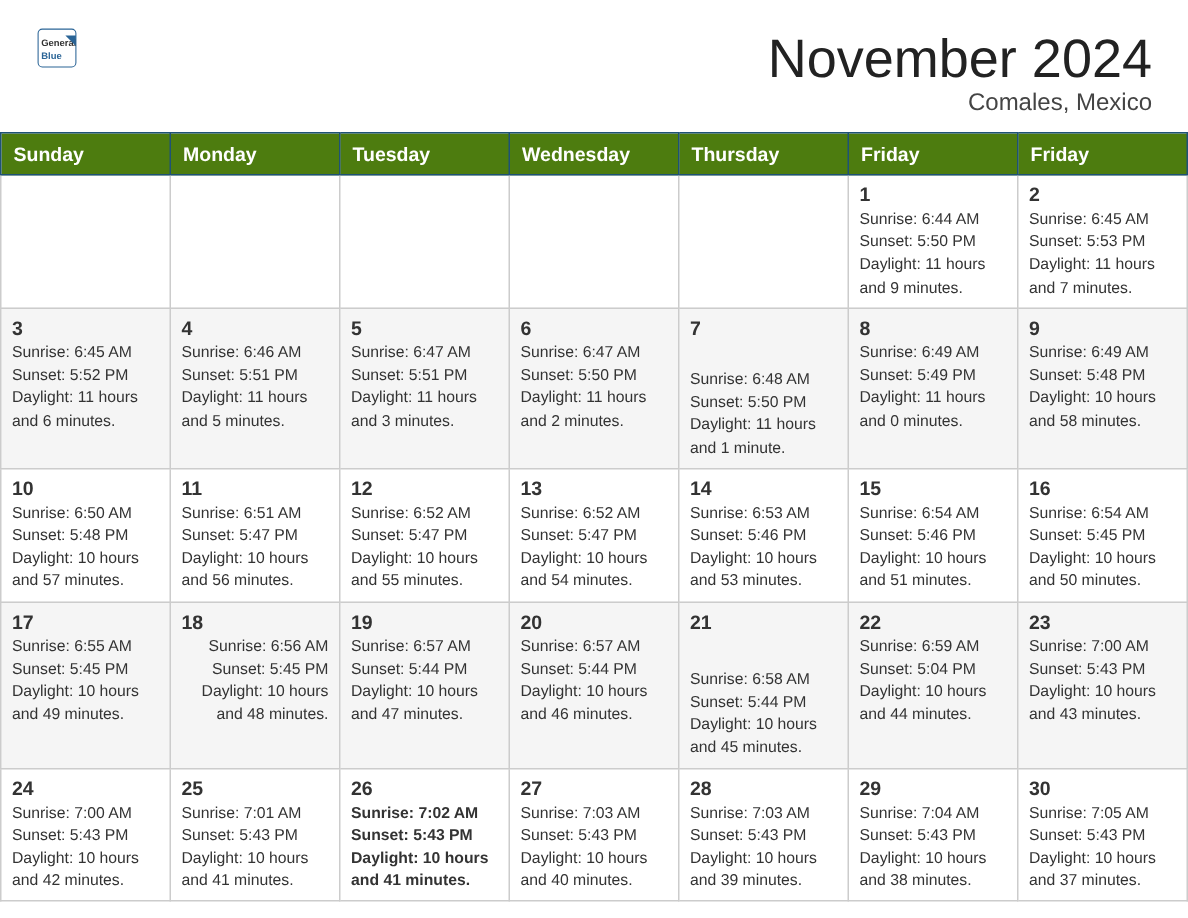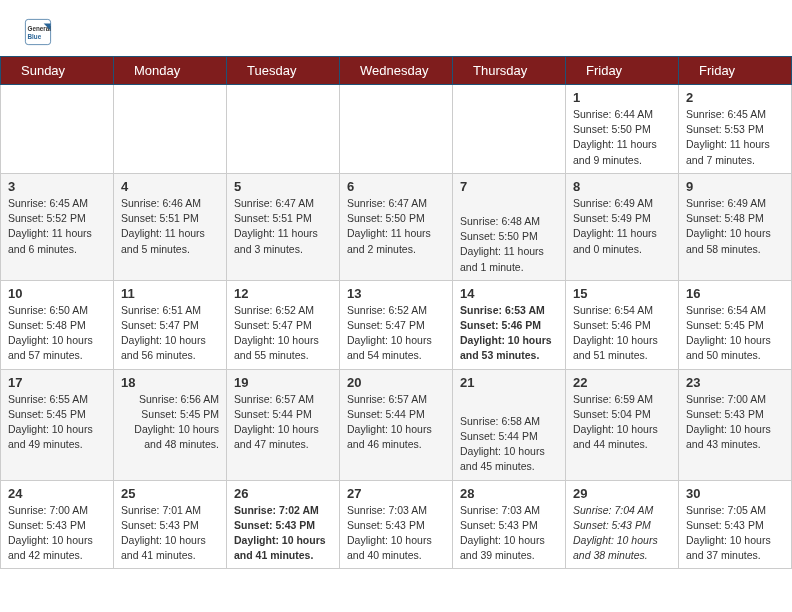--- a/index.html
+++ b/index.html
@@ -36,25 +36,25 @@
     .location-title {
       font-size: 16px;
       color: #444;
     }
     .calendar {
       width: 100%;
       border-collapse: collapse;
       margin: 0;
     }
     .calendar thead tr th {
-      background: #7f1d1d;
+      background: #4d7c0f;
       color: #fff;
       font-size: 13px;
-      font-weight: normal;
-      padding: 6px 20px;
+      font-weight: bold;
+      padding: 6px 8px;
       text-align: left;
       border: 1px solid #1e5276;
     }
     .calendar tbody tr td {
       border: 1px solid #ccc;
       vertical-align: top;
       padding: 5px 7px;
       font-size: 11px;
       color: #333;
       width: 113px;
@@ -84,20 +84,24 @@
 
 <div class="header">
   <div class="logo">
     <svg class="logo-icon" viewBox="0 0 40 40">
       <rect x="2" y="2" width="36" height="36" rx="4" fill="#fff" stroke="#2a6496" stroke-width="1"></rect>
       <text x="5" y="18" font-family="Arial" font-size="9" font-weight="bold" fill="#333">General</text>
       <text x="5" y="30" font-family="Arial" font-size="9" font-weight="bold" fill="#2a6496">Blue</text>
       <polygon points="28,8 38,8 38,18" fill="#2a6496"></polygon>
     </svg>
   </div>
+  <div class="title-block">
+    <div class="month-title">November 2024</div>
+    <div class="location-title">Comales, Mexico</div>
+  </div>
 </div>
 
 <table class="calendar">
   <thead>
     <tr>
     <th>Sunday</th>
         <th>Monday</th>
         <th>Tuesday</th>
         <th>Wednesday</th>
         <th>Thursday</th>
@@ -189,21 +193,21 @@
 Daylight: 10 hours and 55 minutes.</div>
         </td>
         <td>
           <span class="day-num">13</span>
           <div class="day-info" style="white-space: pre-line;">Sunrise: 6:52 AM
 Sunset: 5:47 PM
 Daylight: 10 hours and 54 minutes.</div>
         </td>
         <td>
           <span class="day-num">14</span>
-          <div class="day-info" style="white-space: pre-line; font-weight: bold;">Sunrise: 6:53 AM
+          <div class="day-info" style="white-space: pre-line;">Sunrise: 6:53 AM
 Sunset: 5:46 PM
 Daylight: 10 hours and 53 minutes.</div>
         </td>
         <td>
           <span class="day-num">15</span>
           <div class="day-info" style="white-space: pre-line;">Sunrise: 6:54 AM
 Sunset: 5:46 PM
 Daylight: 10 hours and 51 minutes.</div>
         </td>
         <td>
@@ -283,21 +287,21 @@
 Daylight: 10 hours and 40 minutes.</div>
         </td>
         <td>
           <span class="day-num">28</span>
           <div class="day-info" style="white-space: pre-line;">Sunrise: 7:03 AM
 Sunset: 5:43 PM
 Daylight: 10 hours and 39 minutes.</div>
         </td>
         <td>
           <span class="day-num">29</span>
-          <div class="day-info" style="white-space: pre-line; font-style: italic;">Sunrise: 7:04 AM
+          <div class="day-info" style="white-space: pre-line;">Sunrise: 7:04 AM
 Sunset: 5:43 PM
 Daylight: 10 hours and 38 minutes.</div>
         </td>
         <td>
           <span class="day-num">30</span>
           <div class="day-info" style="white-space: pre-line;">Sunrise: 7:05 AM
 Sunset: 5:43 PM
 Daylight: 10 hours and 37 minutes.</div>
         </td>
       </tr>

